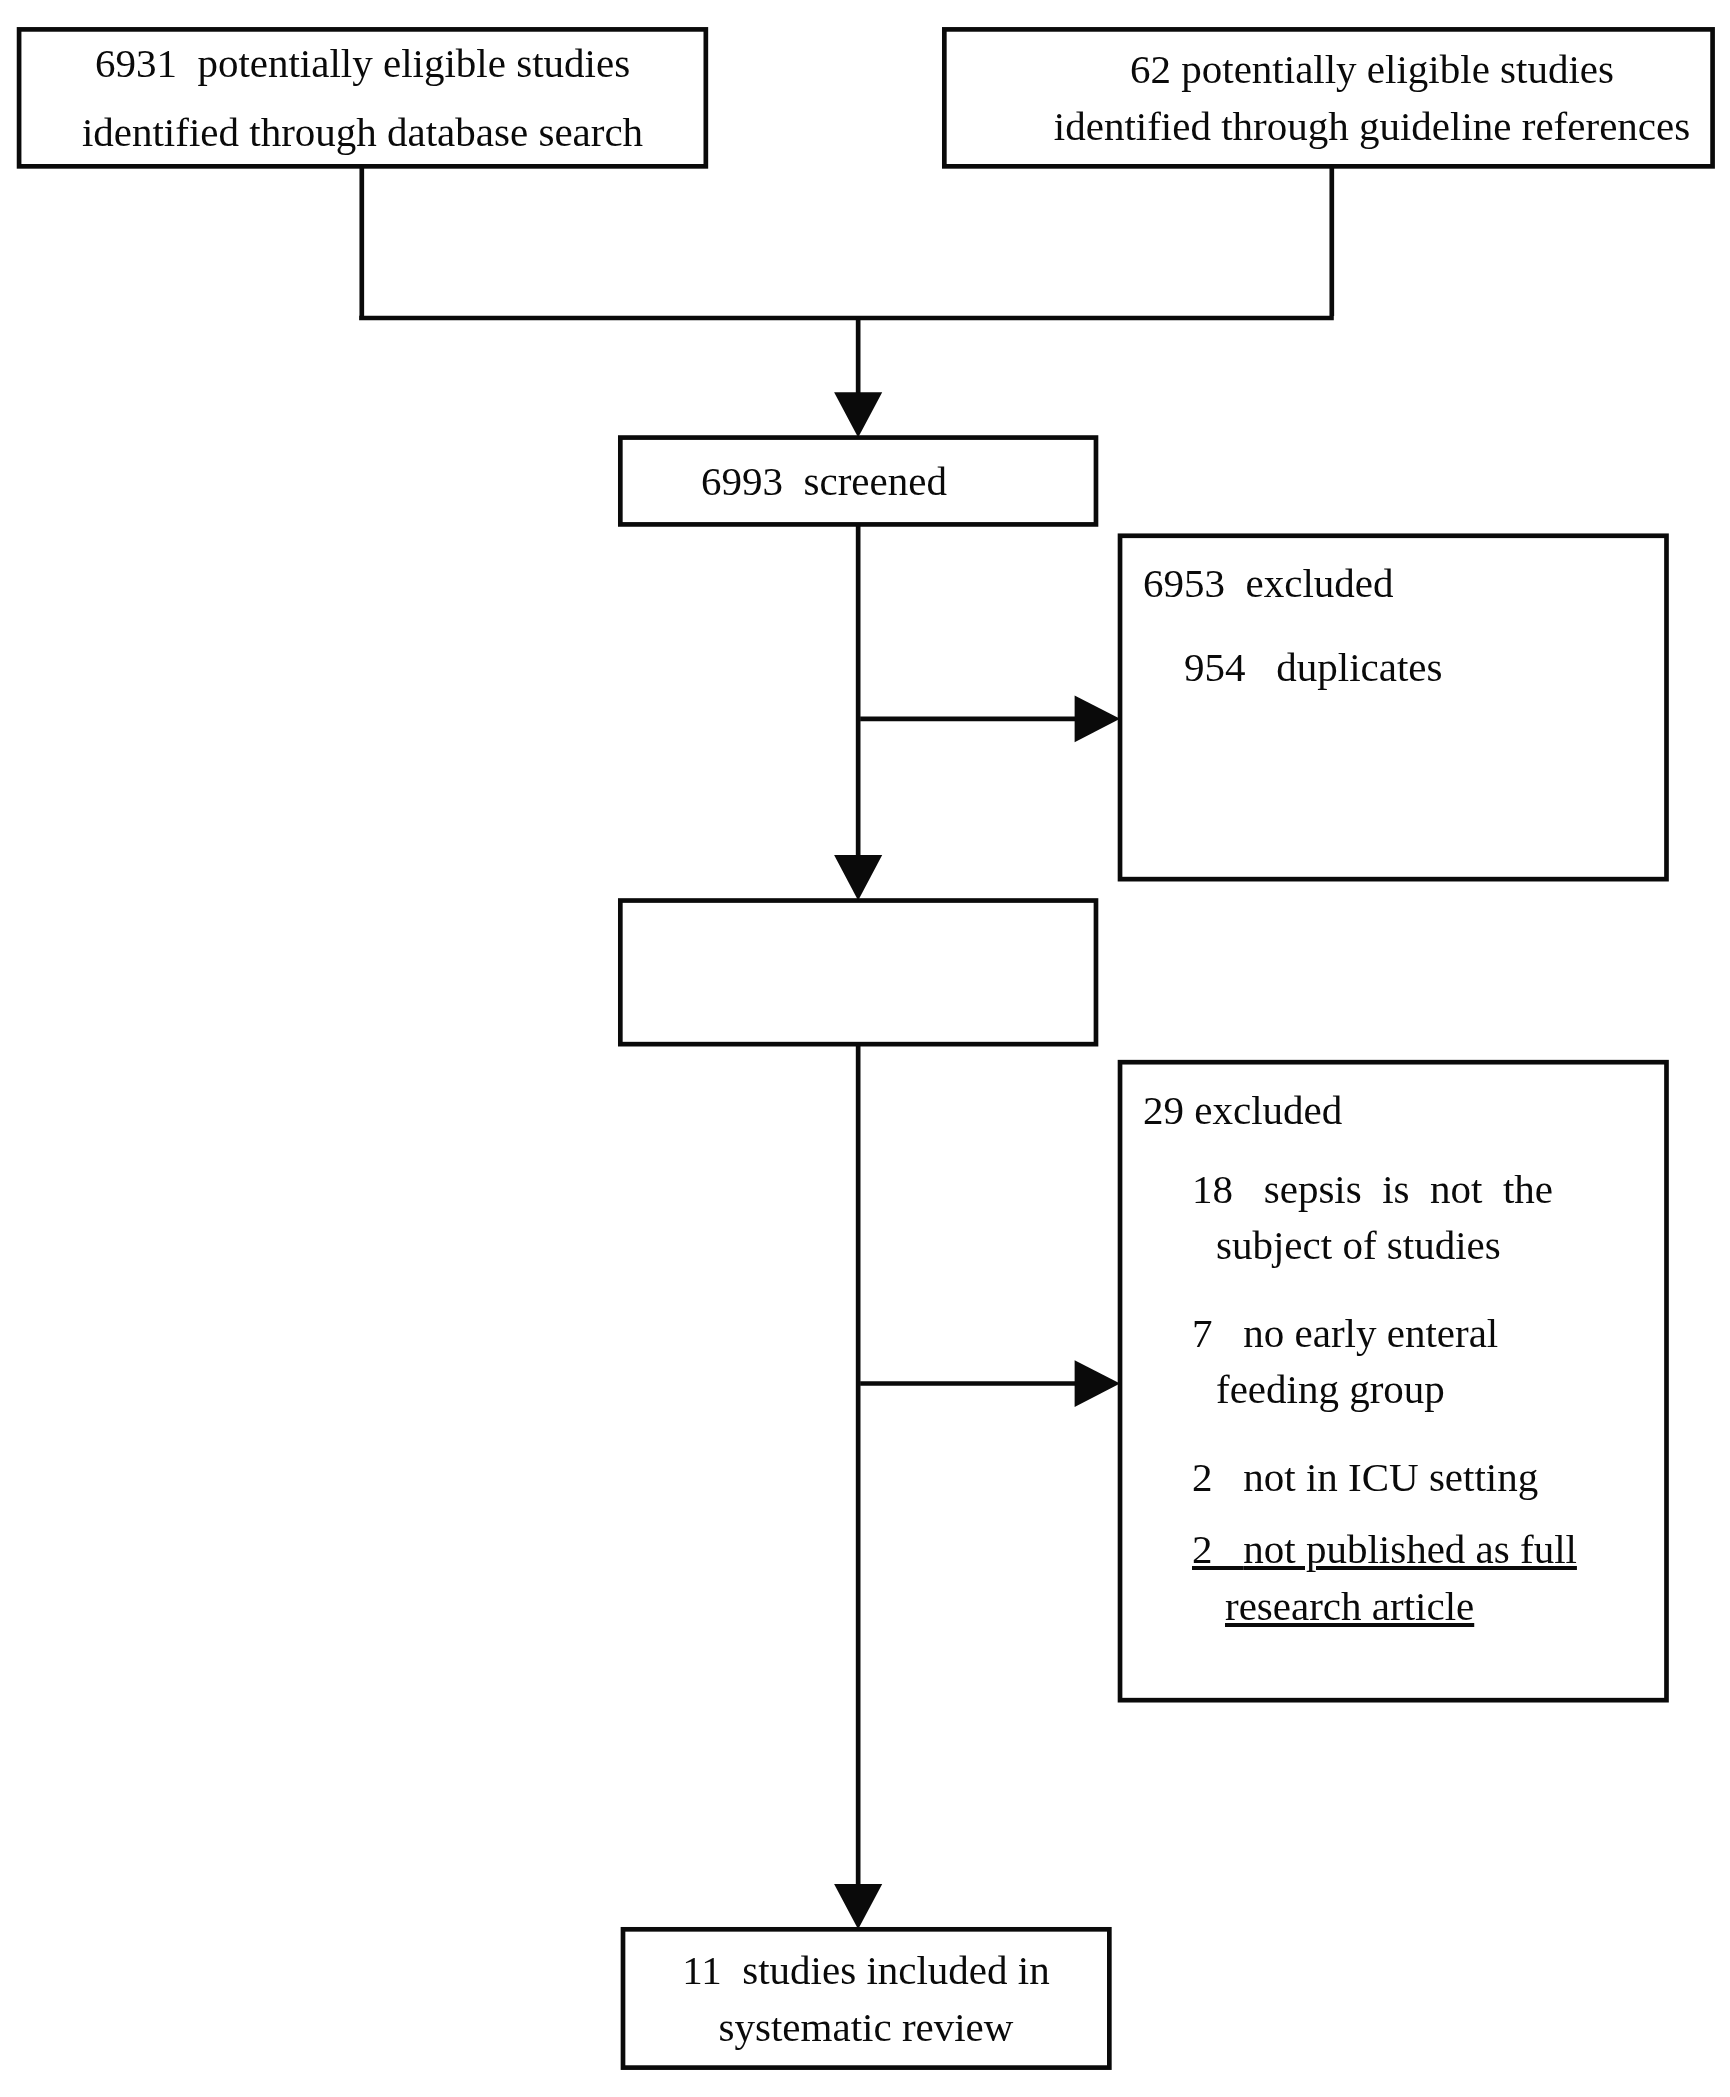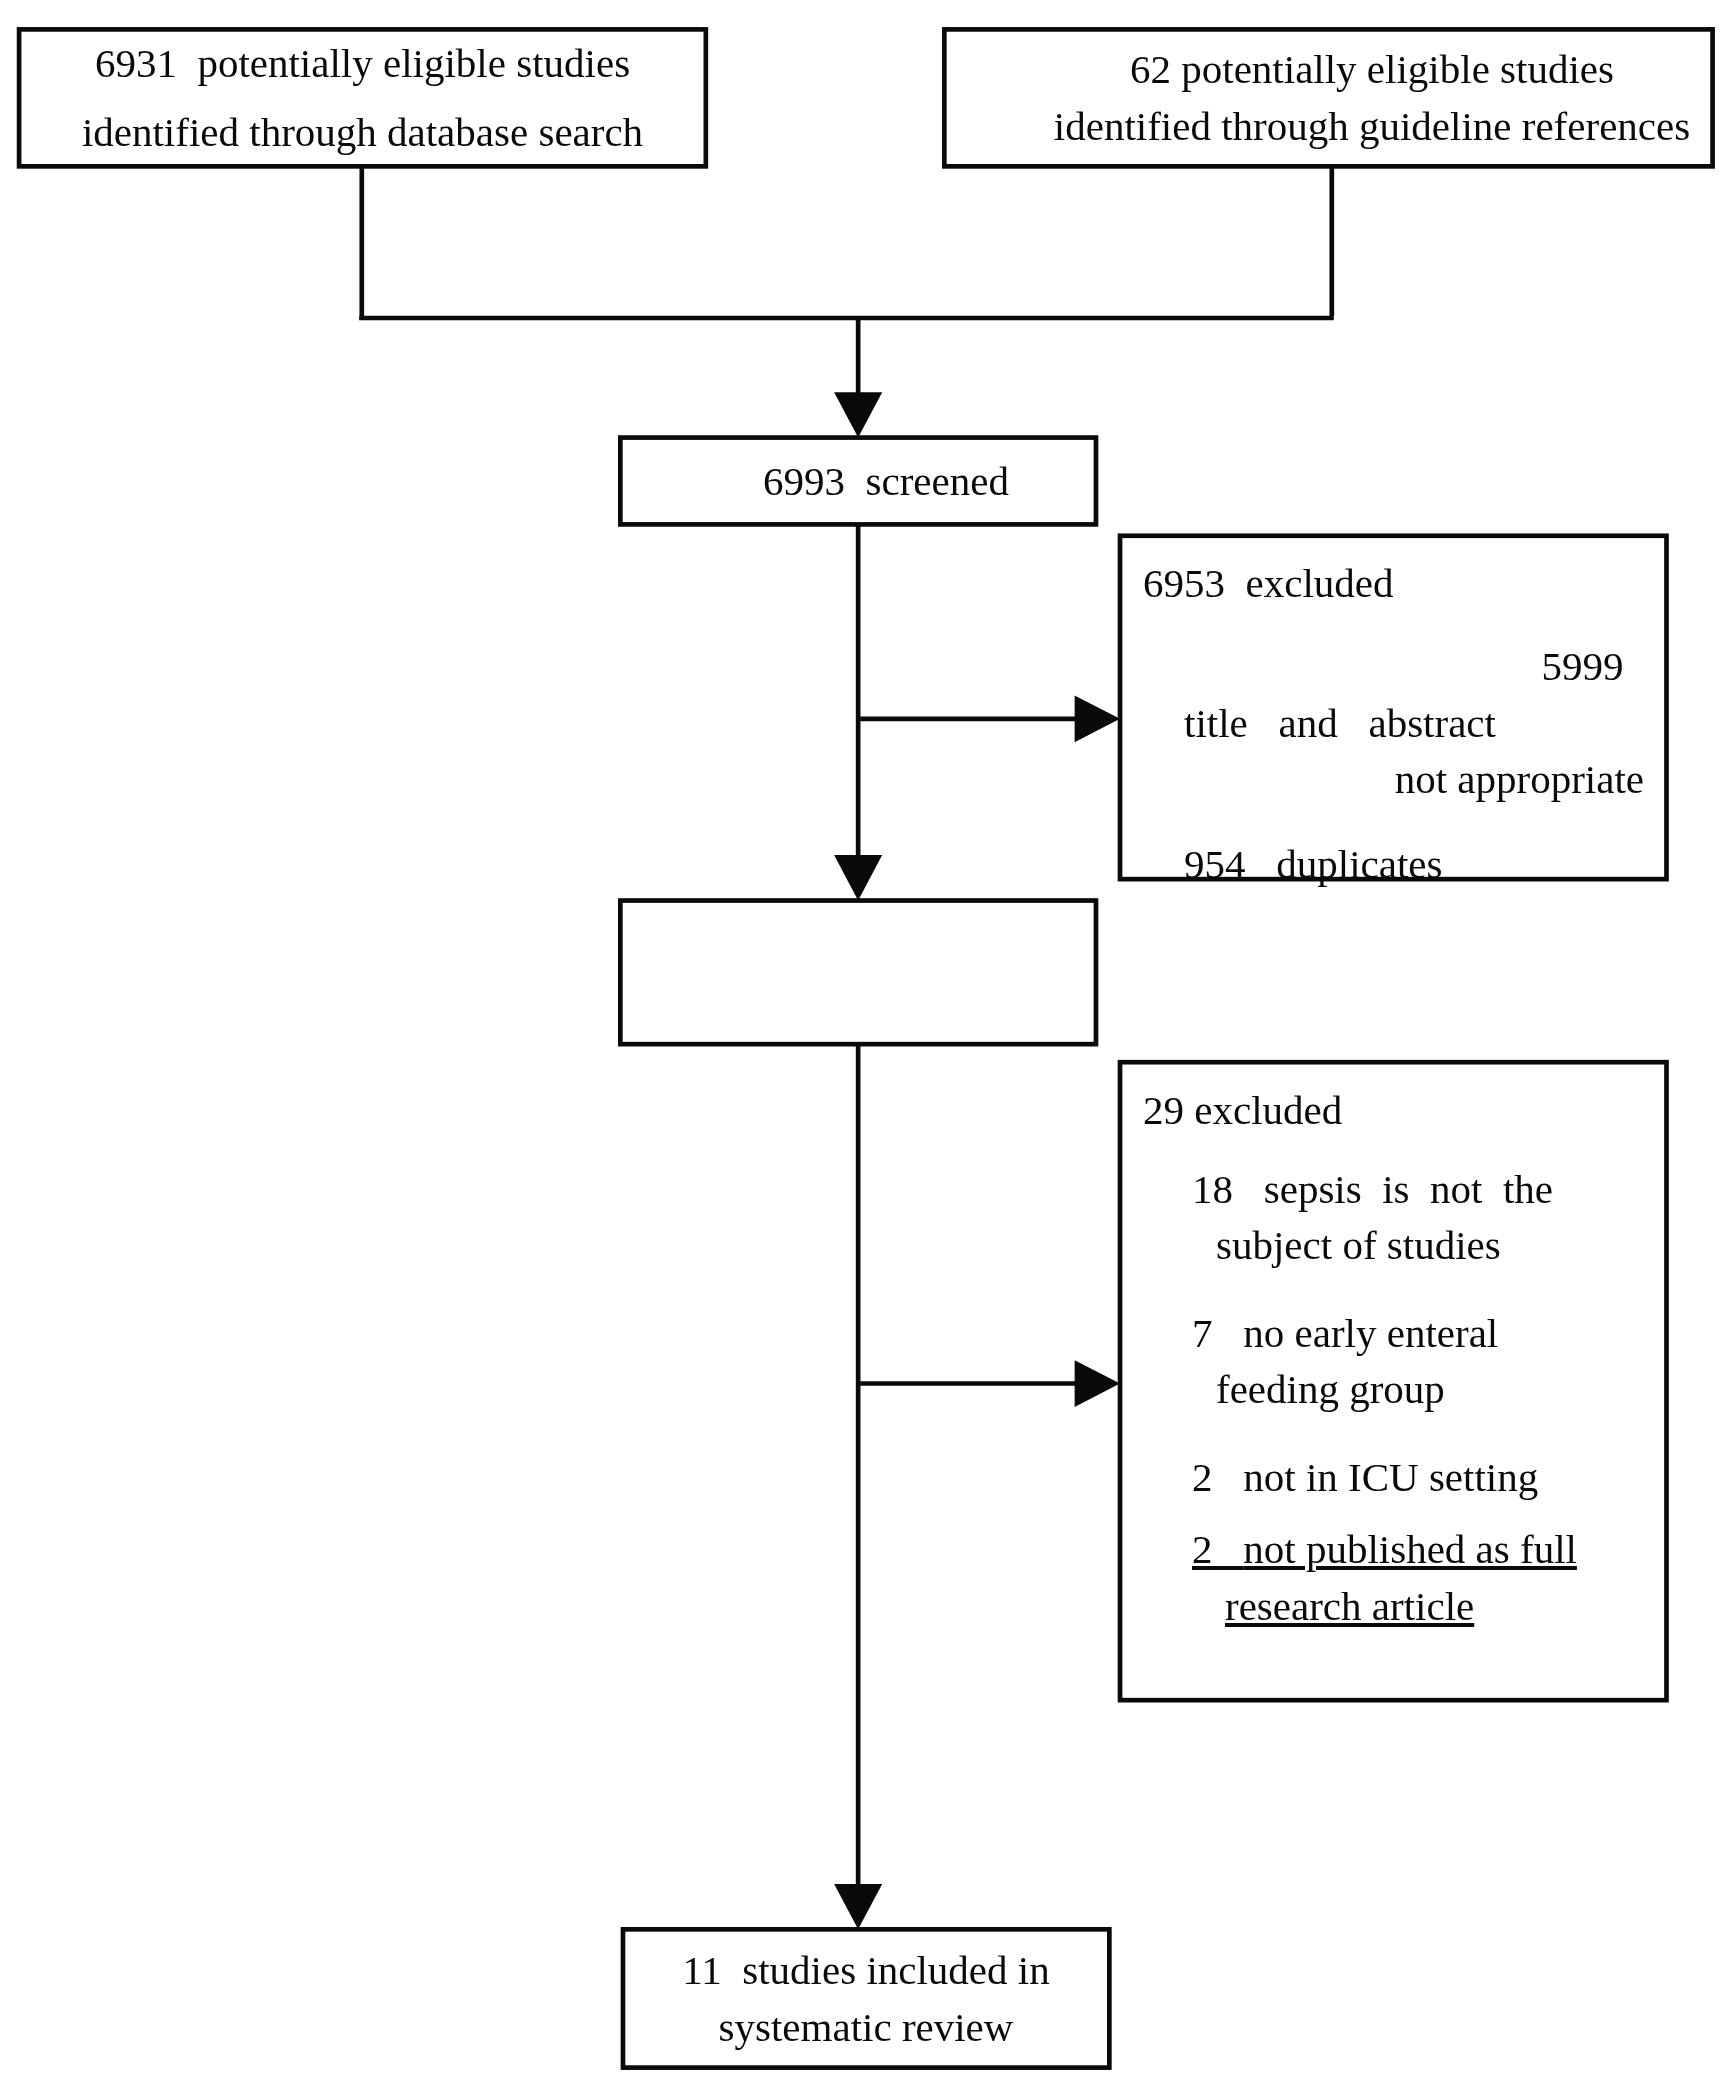--- a/index.html
+++ b/index.html
@@ -123,32 +123,27 @@
   <div class="node-text center" style="left:31px; top:29px; width:663px; height:137px;gap:12px;">
     <div class="tline">6931  potentially eligible studies</div>
     <div class="tline">identified through database search</div>
   </div>
 
   <div class="node-text center" style="left:996px; top:29px; width:752px; height:137px;">
     <div class="tline">62 potentially eligible studies</div>
     <div class="tline">identified through guideline references</div>
   </div>
 
-  <div class="node-text center" style="left:648px; top:438px; width:476px; height:87px;">
+  <div class="node-text center" style="left:586px; top:438px; width:476px; height:87px;">
     <div class="tline">6993  screened</div>
   </div>
 
   <div class="node-text excl-panel" style="left:1120px; top:536px; width:547px; height:343px; padding:18.7px 23px 0 23px;">
     <div class="excl-head">6953  excluded</div>
 
-    <div class="excl-item" style="margin-top:27px; padding-left:41px; text-align:justify; text-align-last:right;">
-      <span class="num">5999&nbsp;&nbsp;</span>
-      <span style="display:block; text-align:justify; text-align-last:left; white-space:pre;">title   and   abstract</span>
-      <span style="display:block; white-space:pre;">not appropriate</span>
-    </div>
 
     <div class="excl-item" style="margin-top:28px; padding-left:41px;">
       <span class="num">954&nbsp;&nbsp;</span>
       <span style="white-space:pre;">duplicates</span>
     </div>
   </div>
 
 
   <div class="node-text excl-panel" style="left:1120px; top:1062px; width:547px; height:638px; padding:20px 23px 0 23px;">
     <div class="excl-head">29 excluded</div>

